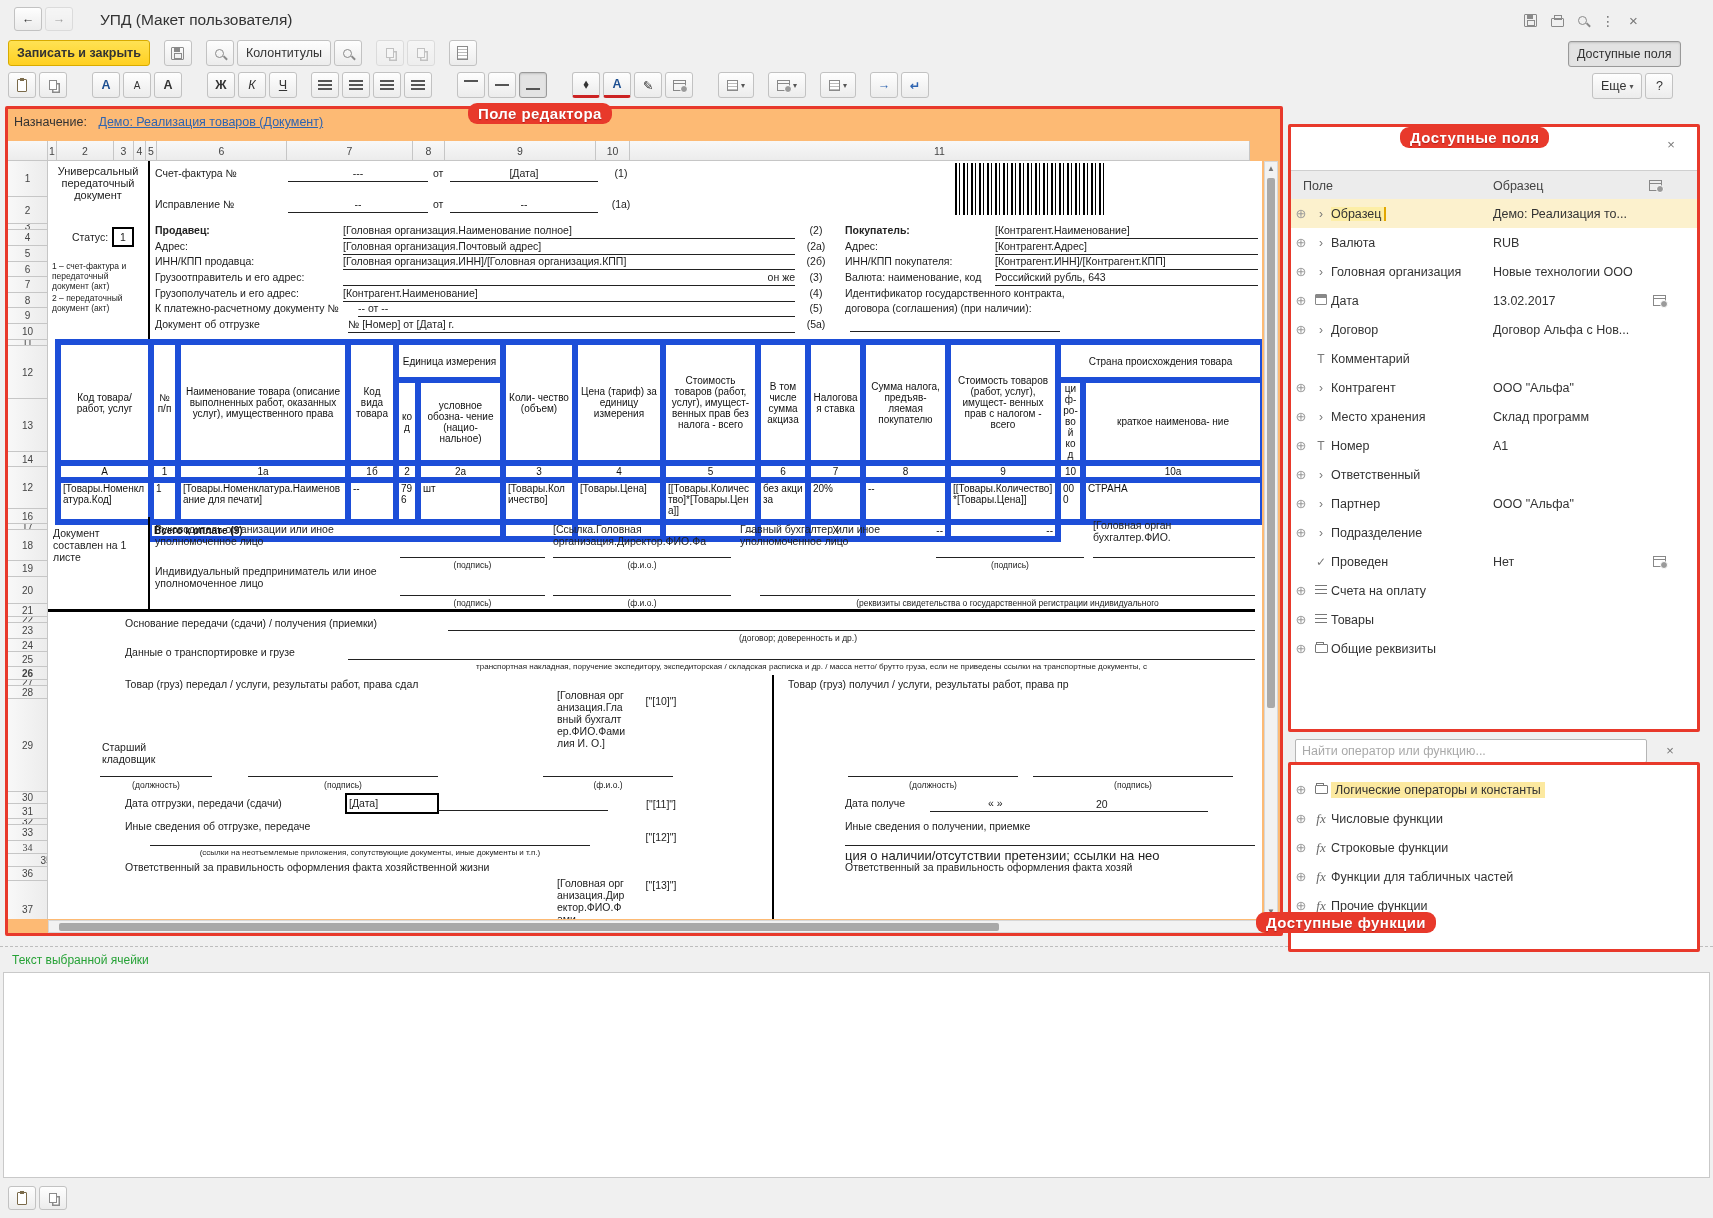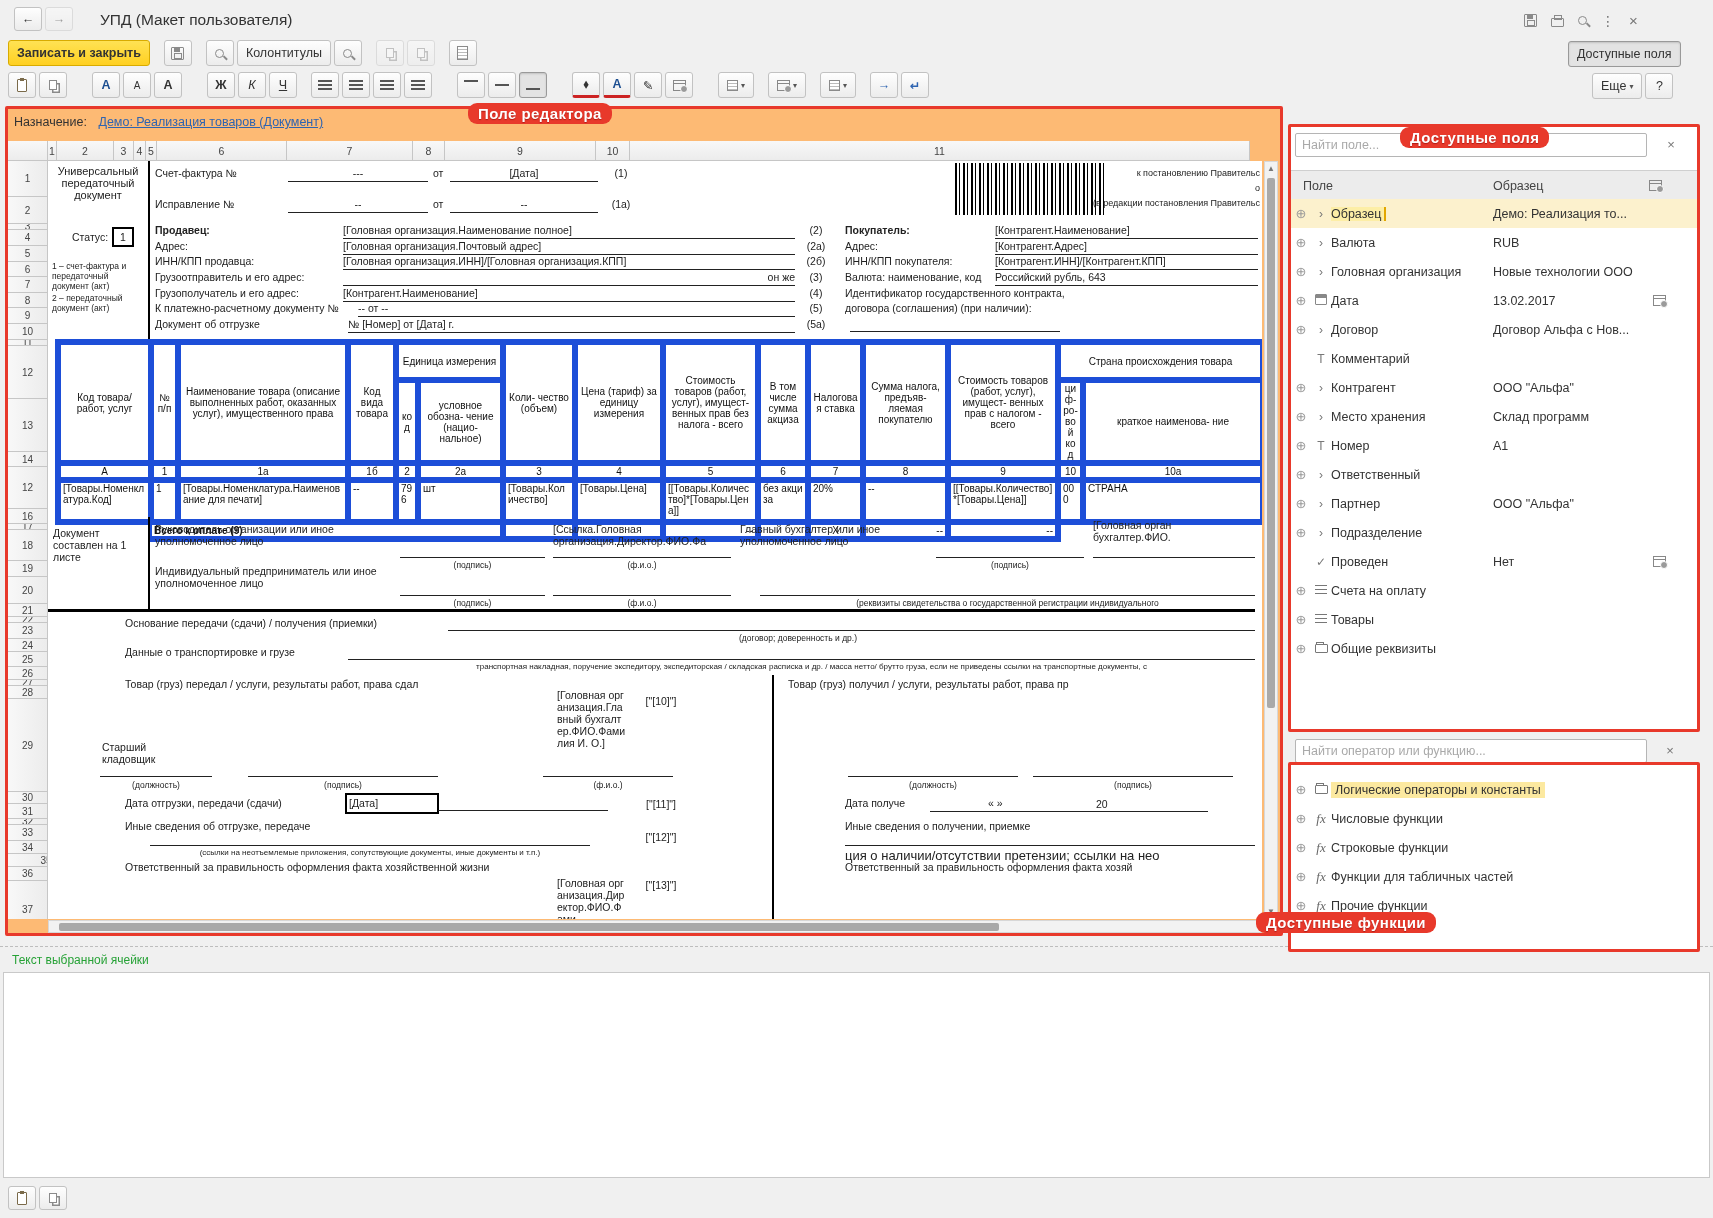--- a/index.html
+++ b/index.html
@@ -240,29 +240,29 @@
       <div class="rhc" style="height: 15px;">16</div>
       <div class="rhc" style="height: 6px;">17</div>
       <div class="rhc" style="height: 31px;">18</div>
       <div class="rhc" style="height: 16px; text-align: center;">19</div>
       <div class="rhc" style="height: 27px;">20</div>
       <div class="rhc" style="height: 13px;">21</div>
       <div class="rhc" style="height: 6px;">22</div>
       <div class="rhc" style="height: 16px;">23</div>
       <div class="rhc" style="height: 13px;">24</div>
       <div class="rhc" style="height: 15px;">25</div>
-      <div class="rhc" style="height: 13px;">26</div>
+      <div class="rhc" style="height: 13px; font-weight: bold;">26</div>
       <div class="rhc" style="height: 6px;">27</div>
       <div class="rhc" style="height: 13px;">28</div>
       <div class="rhc" style="height: 93px;">29</div>
       <div class="rhc" style="height: 12px;">30</div>
       <div class="rhc" style="height: 15px;">31</div>
       <div class="rhc" style="height: 6px;">32</div>
       <div class="rhc" style="height: 16px;">33</div>
-      <div class="rhc" style="height: 13px;">34</div>
+      <div class="rhc" style="height: 13px; font-family: Liberation Serif, serif;">34</div>
       <div class="rhc" style="height: 13px; padding-left: 37px;">35</div>
       <div class="rhc" style="height: 14px;">36</div>
       <div class="rhc" style="height: 58px;">37</div>
     </div>
 
   <div class="abs" id="formc" style="left:40px;top:52px;width:1214px;height:758px;background:#fff;overflow:hidden">
 
     <div class="abs" style="left:100px;top:0;width:2px;height:178px;background:#000"></div>
     <div class="flw" style="left:2px;top:4px;width:96px;text-align:center;font-size:11px">Универсальный передаточный документ</div>
     <div class="fl" style="left:24px;top:70px">Статус:</div>
@@ -274,25 +274,20 @@
     <div class="useg" style="left:240px;top:6px;width:140px">---</div>
     <div class="fl" style="left:385px;top:6px">от</div>
     <div class="useg" style="left:402px;top:6px;width:148px">[Дата]</div>
     <div class="mark" style="left:556px;top:6px;width:34px">(1)</div>
     <div class="fl" style="left:107px;top:37px">Исправление №</div>
     <div class="useg" style="left:240px;top:37px;width:140px">--</div>
     <div class="fl" style="left:385px;top:37px">от</div>
     <div class="useg" style="left:402px;top:37px;width:148px">--</div>
     <div class="mark" style="left:556px;top:37px;width:34px">(1а)</div>
     <div class="bc" style="left:907px;top:2px;width:150px;height:52px"></div>
-    <div class="abs" style="left:950px;top:5px;width:262px;font-size:9px;text-align:right;line-height:15px;color:#222">
-      <div>к постановлению Правительс</div>
-        <div>о</div>
-        <div>(в редакции постановления Правительс</div>
-    </div>
 
     <div class="fl b" style="left:107px;top:63px">Продавец:</div>
     <div class="useg" style="left:295px;top:63px;width:452px;text-align:left">[Головная организация.Наименование полное]</div>
     <div class="fl" style="left:107px;top:79px">Адрес:</div>
     <div class="useg" style="left:295px;top:79px;width:452px;text-align:left">[Головная организация.Почтовый адрес]</div>
     <div class="fl" style="left:107px;top:94px">ИНН/КПП продавца:</div>
     <div class="useg" style="left:295px;top:94px;width:452px;text-align:left">[Головная организация.ИНН]/[Головная организация.КПП]</div>
     <div class="fl" style="left:107px;top:110px">Грузоотправитель и его адрес:</div>
     <div class="useg" style="left:295px;top:110px;width:452px;text-align:right">он же</div>
     <div class="fl" style="left:107px;top:126px">Грузополучатель и его адрес:</div>
@@ -495,21 +490,20 @@
 <div class="abs tb" style="left:8px;top:1186px">
   <span class="btn ico sm">
       <span class="ci ic-clip"></span>
     </span>
   <span class="btn ico sm">
       <span class="ci ic-copy"></span>
     </span>
 </div>
 
 <div class="redbox" style="left:1288px;top:124px;width:412px;height:608px;background:#fff">
-  <input class="srch" style="left: 4px; top: 6px; width: 352px;" placeholder="Найти поле...">
   <span class="x" style="left:372px;top:10px">×</span>
   <div class="fhdr" style="left:0;top:43px;width:406px;height:29px">
     <span style="padding-left:12px;width:202px;box-sizing:border-box">Поле</span>
     <span style="width:156px">Образец</span>
     <span class="ci ic-tblg"></span>
   </div>
   <div class="abs" id="fieldrows" style="left:0;top:72px;width:406px;height:521px;overflow:hidden">
       <div class="frow sel">
         <span class="fadd">⊕</span>
         <span class="fic">›</span>

